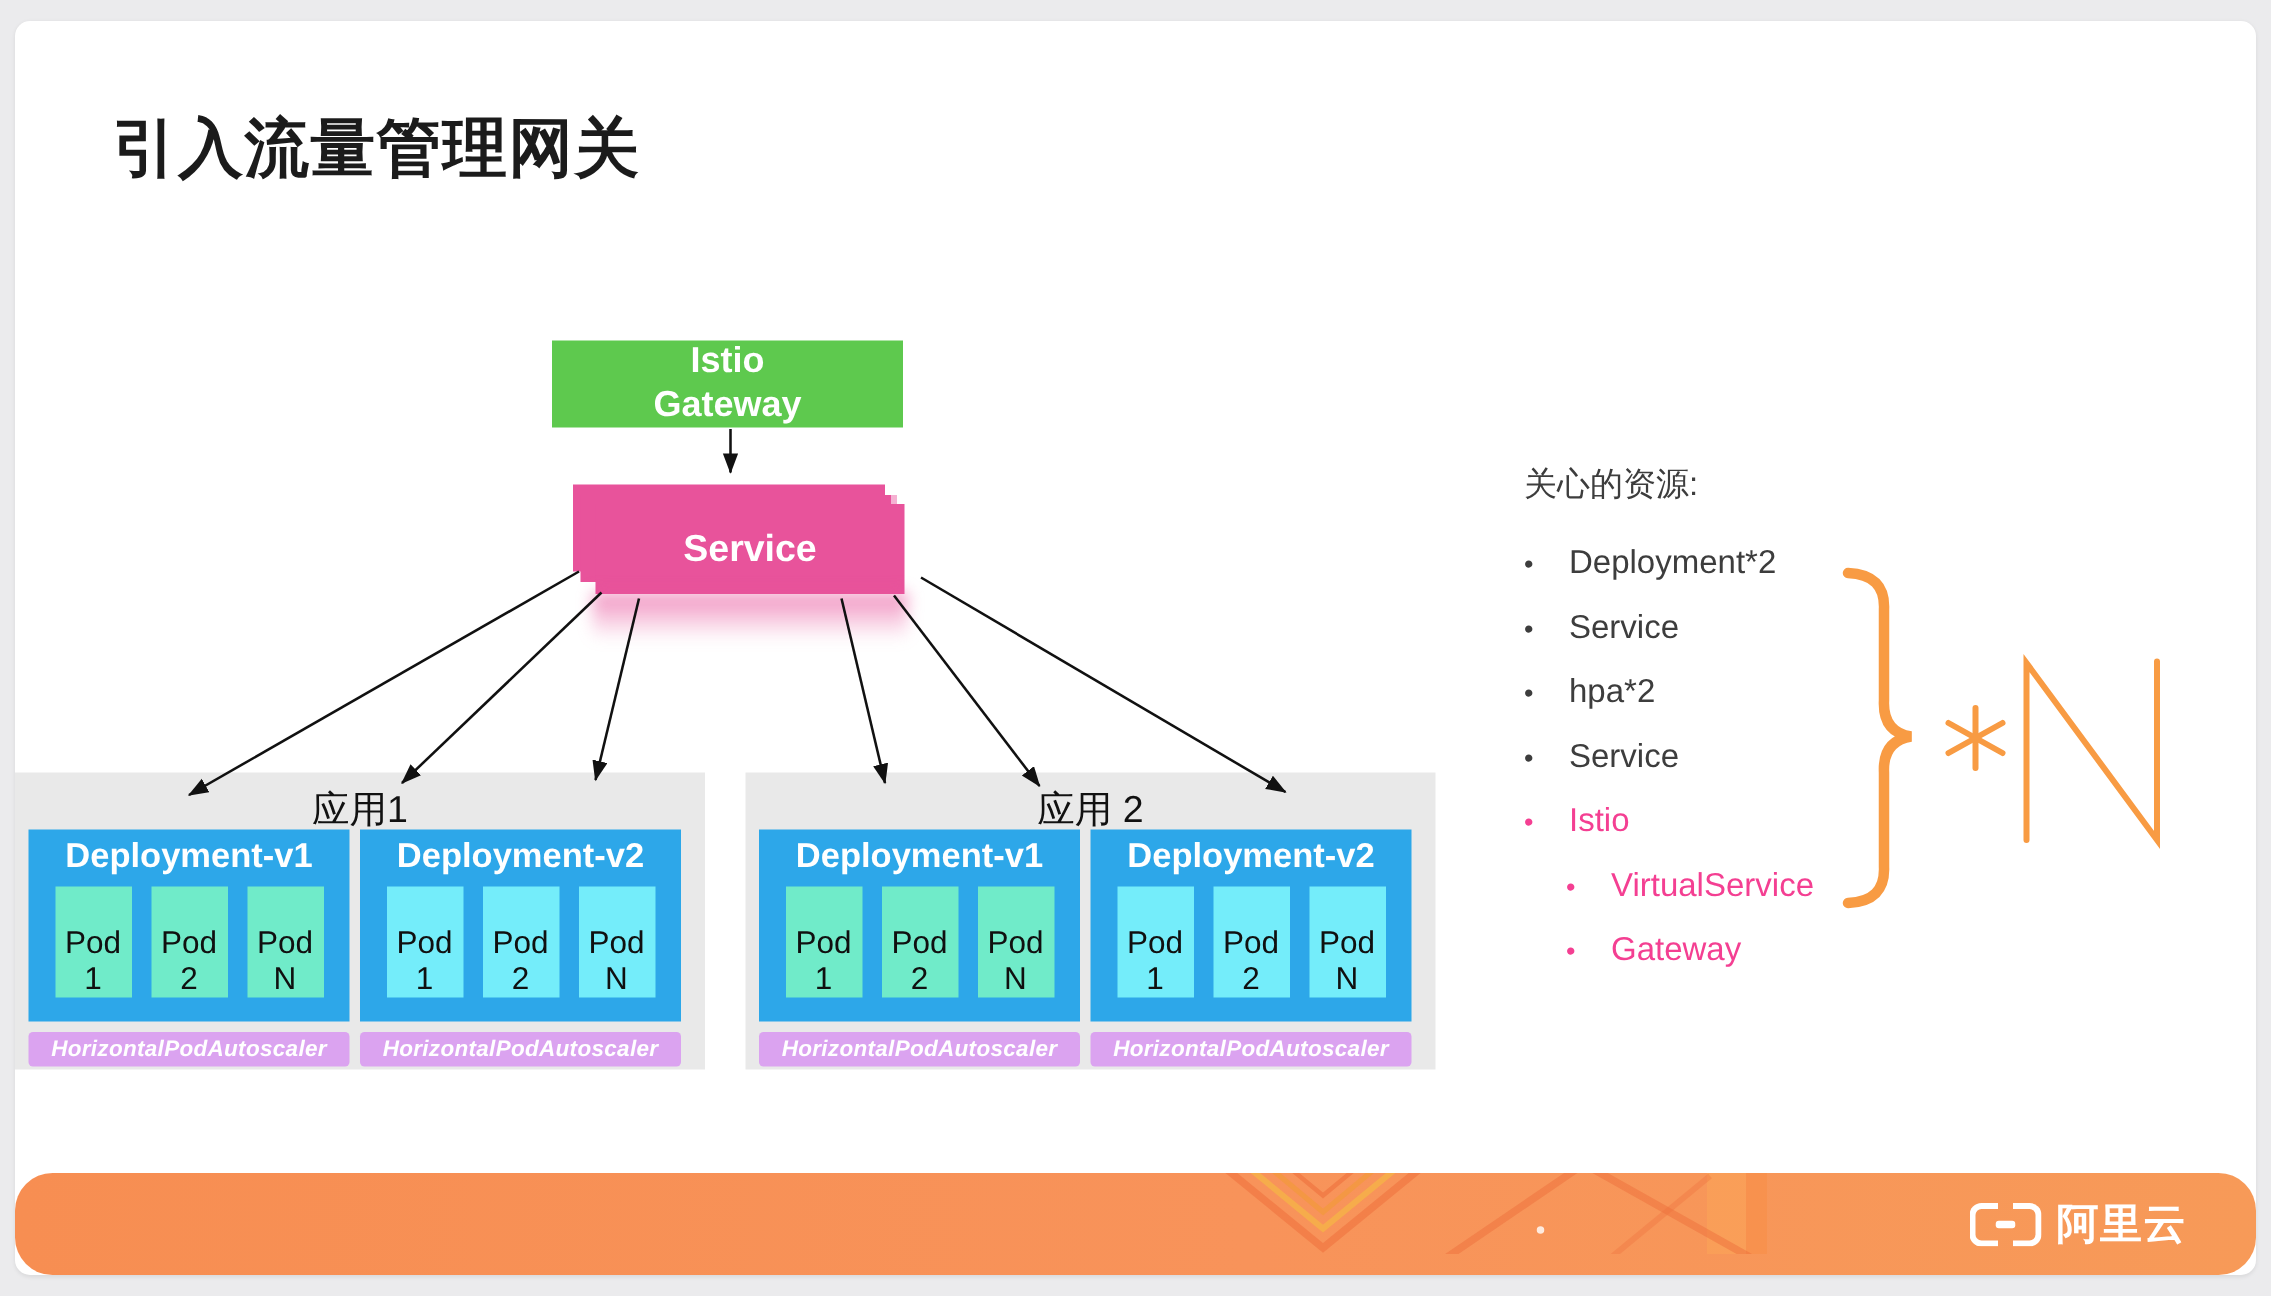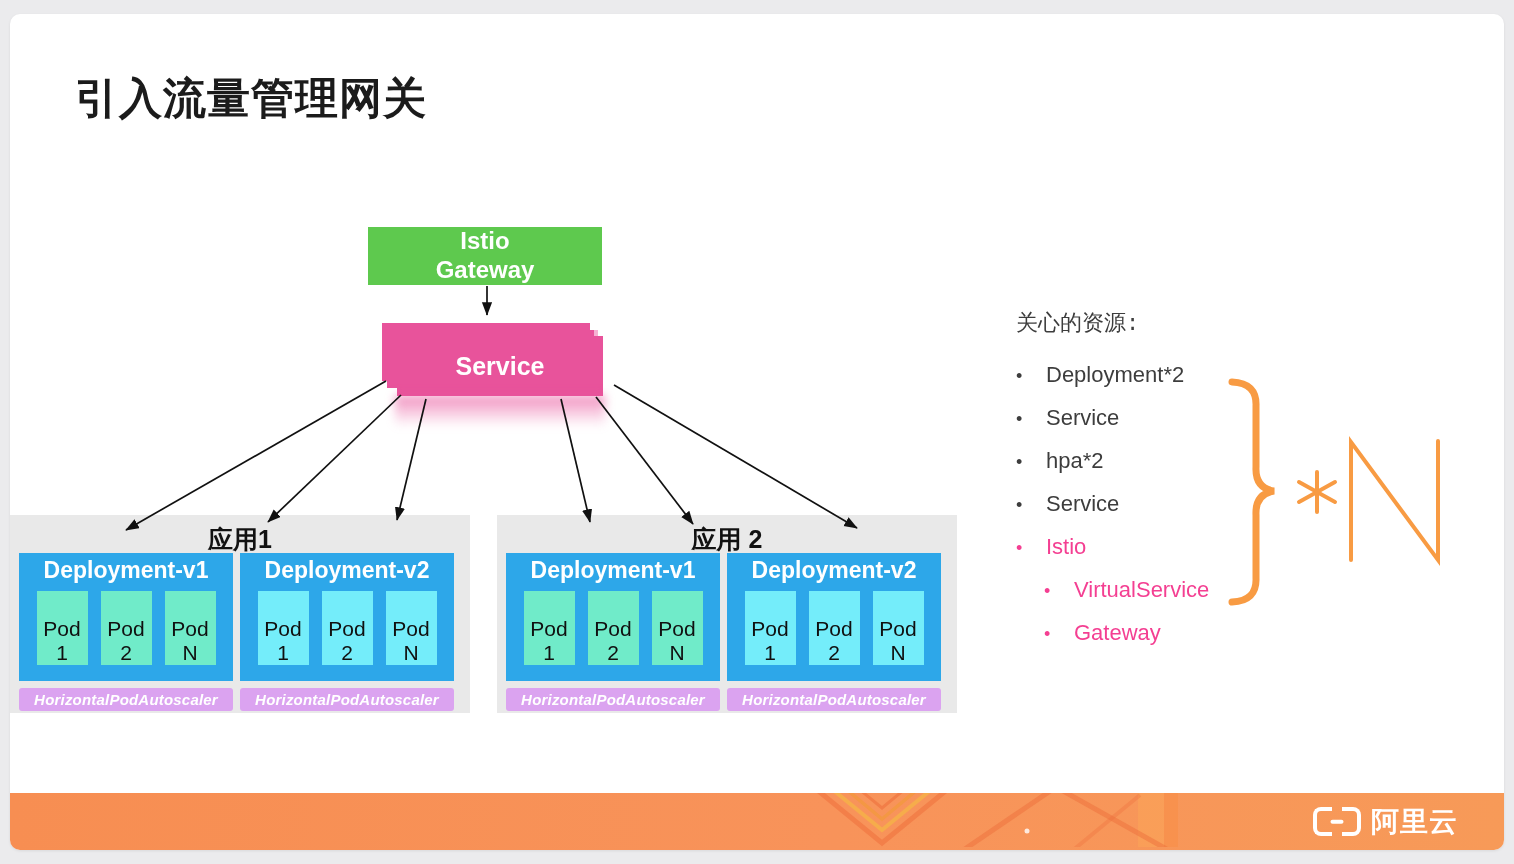--- a/index.html
+++ b/index.html
@@ -55,21 +55,21 @@
     filter:blur(5px);
   }
   
   .app-group{
     position:absolute;top:501px;height:198px;width:460px;
     background:#e9e9e9;
   }
   .app-group.g1{left:0px;}
   .app-group.g2{left:473px;margin-left:14px;}
   .app-title{
-    text-align:center;font-size:25px;font-weight:700;color:#111;
+    text-align:center;font-size:25px;font-weight:400;color:#111;
     padding-top:8px;height:38px;
   }
   .dep-row{display:flex;justify-content:space-between;padding:0 9px;}
   .dep-col{width:245px;}
   .dep-card{
     background:var(--deployment-blue);height:128px;width:214px;
   }
   .dep-title{
     color:#fff;font-weight:700;font-size:23px;text-align:center;padding-top:4px;
   }
@@ -81,32 +81,33 @@
   }
   .pod.mint{background:var(--pod-mint);}
   .pod.cyan{background:var(--pod-cyan);}
   .hpa-bar{
     margin-top:7px;height:23px;width:214px;border-radius:3px;
     background:var(--hpa-purple);color:#fff;font-weight:700;font-size:15px;
     display:flex;align-items:center;justify-content:center;letter-spacing:.2px;font-style:italic;
   }
   
   .resources{position:absolute;left:1006px;top:294px;width:250px;}
-  .res-header{font-size:22px;color:var(--text-dark);font-weight:400;margin-bottom:24px;font-family:Liberation Mono, monospace;}
+  .res-header{font-size:22px;color:var(--text-dark);font-weight:400;margin-bottom:24px;}
   .res-item{display:flex;align-items:baseline;font-size:22px;color:var(--text-dark);margin-bottom:17px;}
   .res-item .bullet{width:30px;font-size:18px;flex:none;}
   .res-item.pink{color:var(--accent-pink);}
   .res-item.sub{margin-left:28px;}
   
   .overlay{position:absolute;left:0;top:0;width:1494px;height:836px;pointer-events:none;z-index:3;}
   
   .footer{
-    position:absolute;left:0;bottom:0;width:1494px;height:57px;
+    position:absolute;left:0;bottom:0;width:1494px;height:68px;
     background:linear-gradient(90deg,#f78e52,var(--footer-orange) 55%,#f79a58);
     overflow:hidden;
+    border-radius:25px;
   }
   .footer-pattern{position:absolute;left:0;top:0;width:1494px;height:54px;}
   .brand{
     position:absolute;right:46px;top:50%;transform:translateY(-50%);
     display:flex;align-items:center;gap:10px;color:#fff;
   }
   .brand-icon{position:relative;width:48px;height:30px;display:flex;justify-content:space-between;align-items:center;}
   .bracket{width:19px;height:29px;border:4.5px solid #fff;}
   .bracket.l{border-right:none;border-radius:8px 0 0 8px;}
   .bracket.r{border-left:none;border-radius:0 8px 8px 0;}

